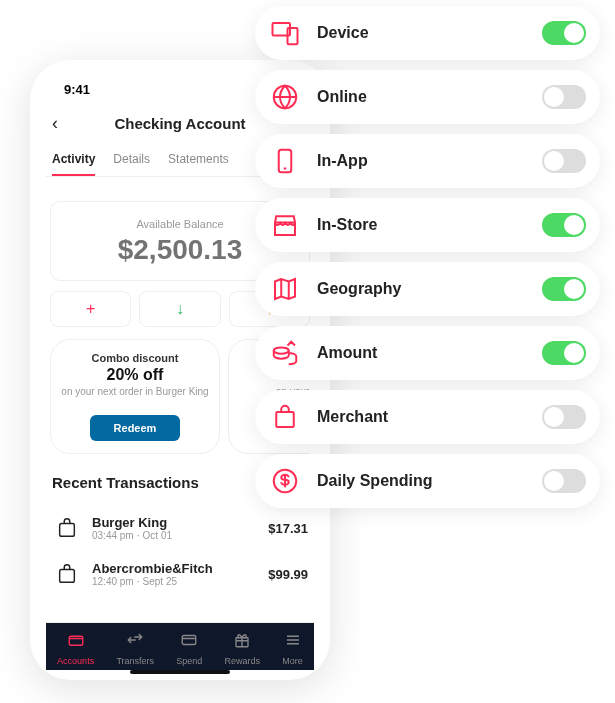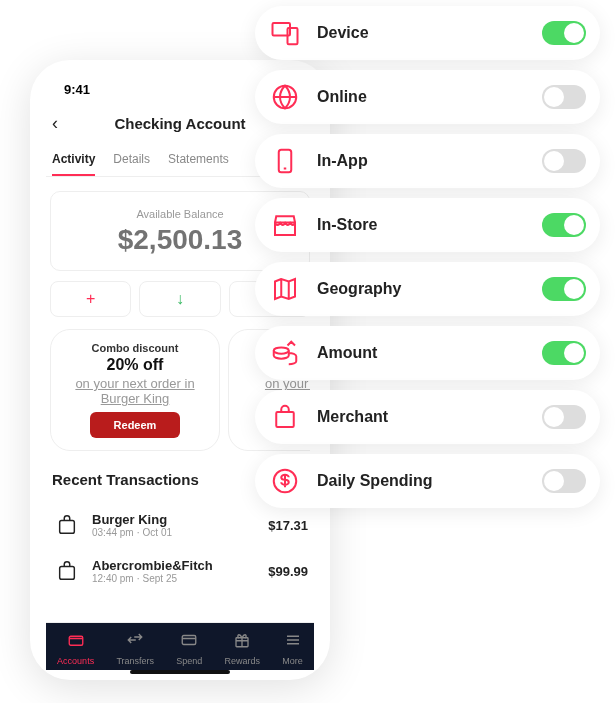--- a/index.html
+++ b/index.html
@@ -65,21 +65,21 @@
     padding: 8px 0;
     cursor: pointer;
     border-bottom: 2px solid transparent;
   }
   .tab.active {
     color: #222;
     font-weight: 700;
     border-bottom: 2px solid #ff2d55;
   }
   .balance-card {
-    margin: 14px 4px 10px;
+    margin: 24px 4px 10px;
     background: #fff;
     border: 1px solid #eee;
     border-radius: 10px;
     padding: 16px 10px 14px;
     text-align: center;
   }
   .balance-label {
     font-size: 11px;
     color: #999;
     margin-bottom: 4px;
@@ -117,23 +117,23 @@
   }
   .promo-card {
     flex: 0 0 170px;
     border: 1px solid #eee;
     border-radius: 20px;
     padding: 12px 10px;
     text-align: center;
   }
   .promo-title { font-size: 11px; font-weight: 600; color: #333; }
   .promo-big { font-size: 16px; font-weight: 700; color: #111; margin: 2px 0; }
-  .promo-sub { font-size: 13px; color: #999; margin-bottom: 6px; text-decoration: underline; }
+  .promo-sub { font-size: 10px; color: #999; margin-bottom: 18px; }
   .redeem-btn {
-    background: #b91c1c;
+    background: #0369a1;
     color: #fff;
     font-size: 11px;
     font-weight: 600;
     border: none;
     border-radius: 6px;
     padding: 7px 24px;
     cursor: pointer;
   }
   .section-title {
     font-size: 15px;

